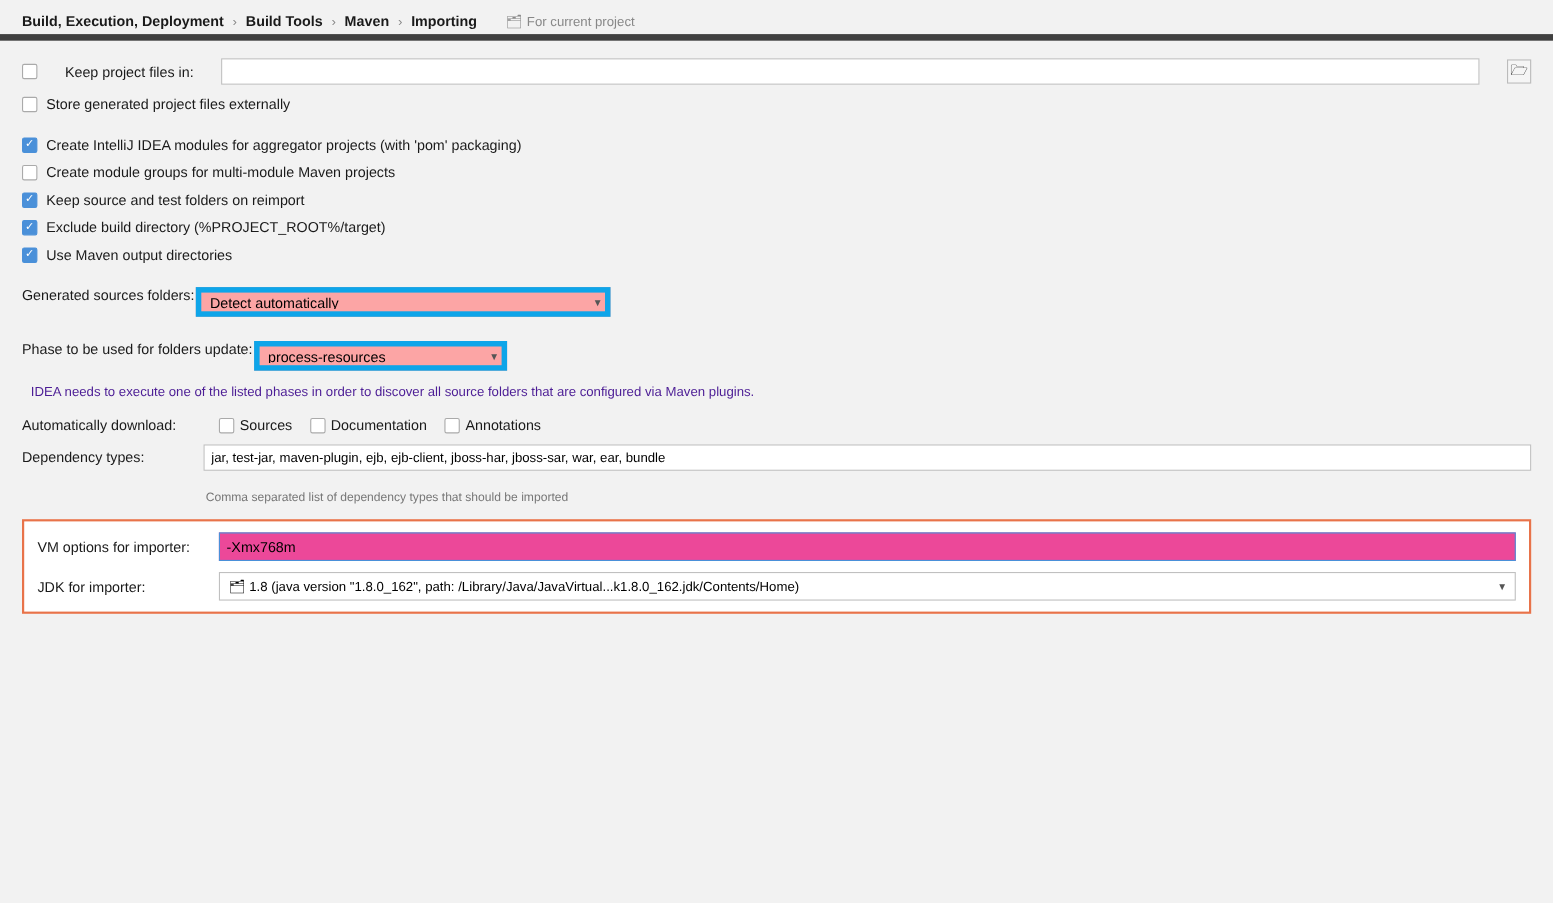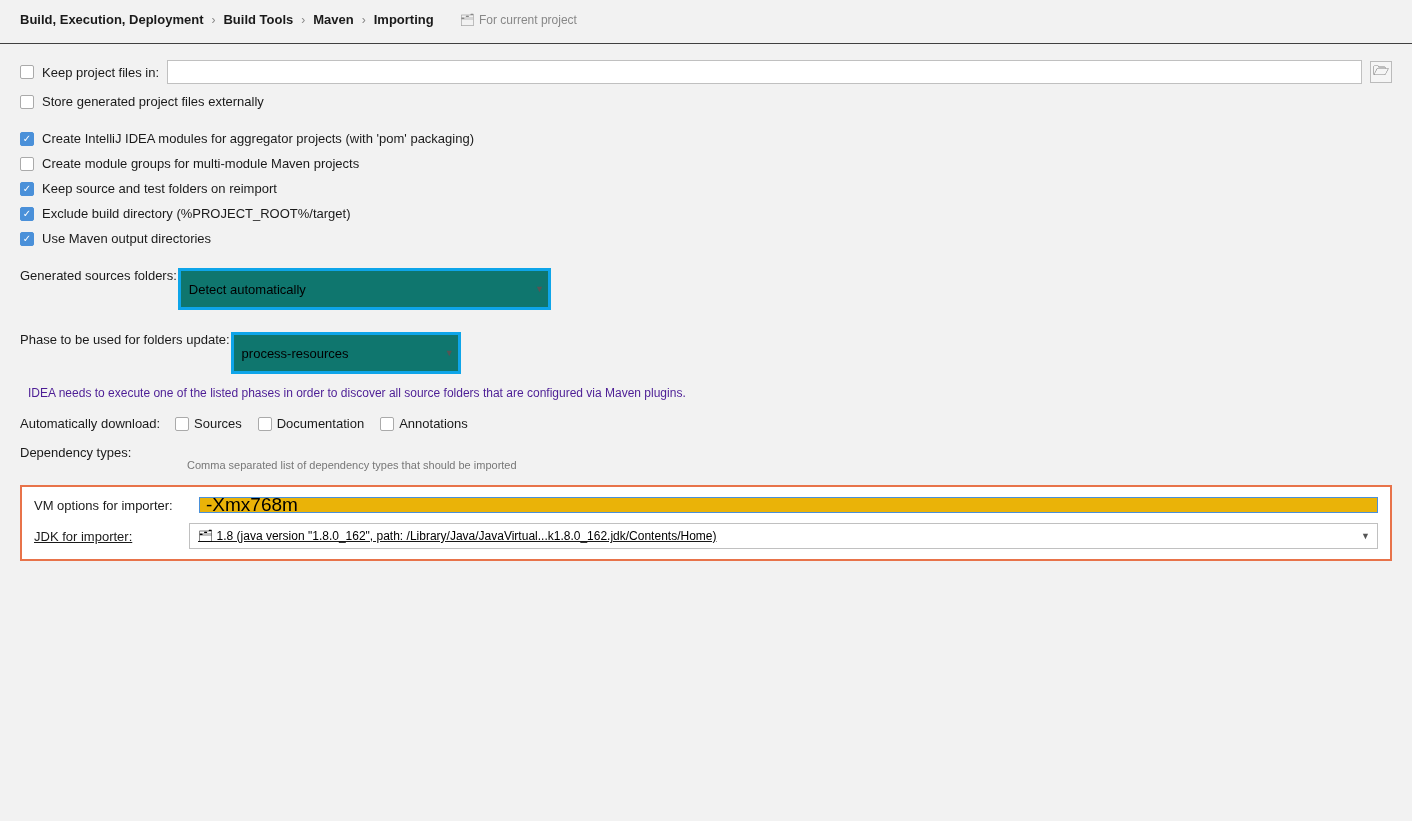--- a/index.html
+++ b/index.html
@@ -11,22 +11,22 @@
     }
     .page {
       width: 1412px;
       min-height: 821px;
       background: #f2f2f2;
       padding: 0;
     }
     .breadcrumb-bar {
       display: flex;
       align-items: center;
-      padding: 12px 20px 16px 20px;
-      border-bottom: 1px solid #404040;
+      padding: 12px 20px 4px 20px;
+      border-bottom: 6px solid #404040;
       background: #f2f2f2;
       gap: 6px;
     }
     .breadcrumb-item {
       font-size: 13px;
       font-weight: 600;
       color: #1a1a1a;
     }
     .breadcrumb-sep {
       color: #888;
@@ -124,23 +124,23 @@
       content: '▼';
       font-size: 9px;
       color: #555;
       position: absolute;
       right: 7px;
       top: 50%;
       transform: translateY(-50%);
       pointer-events: none;
     }
     .select-wrapper select {
-      height: 42px;
-      border: 3px solid #0ea5e9;
-      background: #0f766e;
+      height: 27px;
+      border: 5px solid #0ea5e9;
+      background: #fca5a5;
       padding: 2px 24px 2px 8px;
       font-size: 13px;
       appearance: none;
       -webkit-appearance: none;
       cursor: pointer;
       min-width: 200px;
     }
     .note-text {
       font-size: 12px;
       color: #4c1d95;
@@ -148,21 +148,21 @@
       line-height: 1.5;
       padding-left: 4px;
     }
     .note-text .bold {
       font-weight: 600;
     }
     .auto-download-row {
       display: flex;
       align-items: center;
       margin-bottom: 10px;
-      gap: 0;
+      gap: 24px;
     }
     .auto-download-label {
       font-size: 13px;
       color: #1a1a1a;
       white-space: nowrap;
       min-width: 155px;
     }
     .checkbox-group {
       display: flex;
       align-items: center;
@@ -206,31 +206,31 @@
       gap: 10px;
       margin-bottom: 10px;
     }
     .vm-label {
       font-size: 13px;
       white-space: nowrap;
       min-width: 155px;
     }
     .vm-input {
       flex: 1;
-      height: 16px;
+      height: 26px;
       border: 1.5px solid #4a90d9;
-      background: #eab308;
+      background: #ec4899;
       padding: 2px 6px;
-      font-size: 19px;
+      font-size: 13px;
       outline: none;
     }
     .jdk-row {
       display: flex;
       align-items: center;
-      text-decoration: underline;
+      gap: 10px;
     }
     .jdk-label {
       font-size: 13px;
       white-space: nowrap;
       min-width: 155px;
     }
     .jdk-select-wrapper {
       flex: 1;
       position: relative;
       display: flex;
@@ -254,21 +254,21 @@
       padding: 2px 24px 2px 8px;
       font-size: 12px;
       appearance: none;
       -webkit-appearance: none;
       cursor: pointer;
       width: 100%;
     }
     .keep-project-row {
       display: flex;
       align-items: center;
-      gap: 8px;
+      gap: 25px;
       margin-bottom: 10px;
     }
     .keep-project-label {
       font-size: 13px;
       white-space: nowrap;
     }
     .keep-project-input {
       flex: 1;
       height: 24px;
       border: 1px solid #c0c0c0;
@@ -383,20 +383,21 @@
         <div class="checkbox-item">
           <div class="checkbox"></div>
           <span class="label-text">Annotations</span>
         </div>
       </div>
     </div>
 
     <div class="dep-types-row">
       <span class="dep-label">Dependency types:</span>
       <div class="dep-input-col">
+        <input type="text" class="text-input-full" value="jar, test-jar, maven-plugin, ejb, ejb-client, jboss-har, jboss-sar, war, ear, bundle" style="">
         <div class="dep-hint">Comma separated list of dependency types that should be imported</div>
       </div>
     </div>
 
     <div class="vm-options-box">
       <div class="vm-row">
         <span class="vm-label">VM options for importer:</span>
         <input type="text" class="vm-input" value="-Xmx768m" style="">
       </div>
       <div class="jdk-row">

